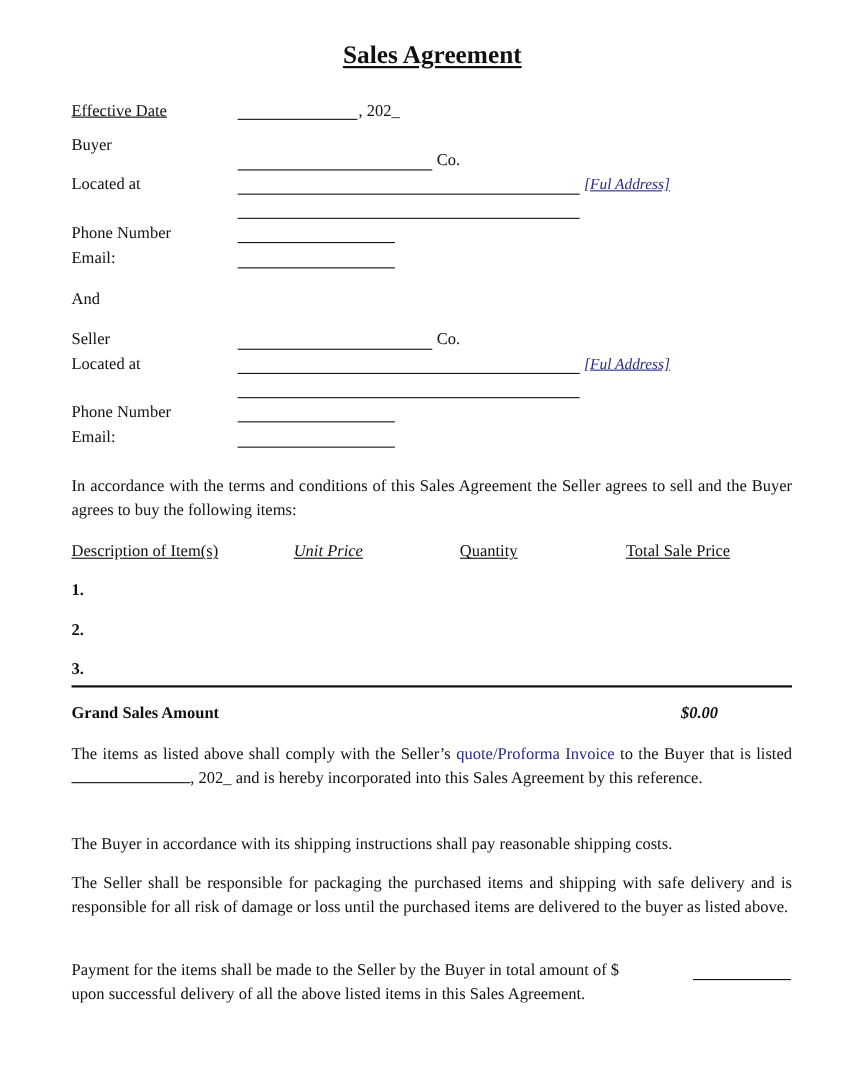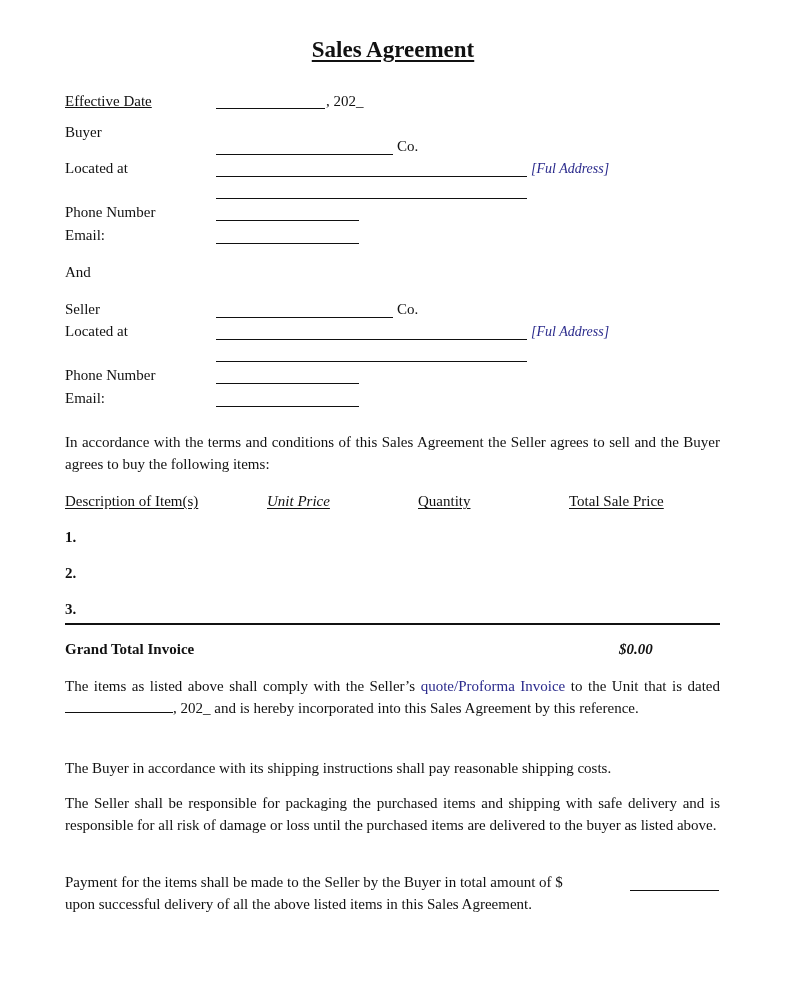--- a/index.html
+++ b/index.html
@@ -9,21 +9,21 @@
   }
   .abs { position: absolute; white-space: nowrap; }
   .title {
     left: 0; width: 786px; top: 37px; text-align: center;
     font-size: 23px; font-weight: bold; text-decoration: underline;
     text-decoration-thickness: 2px; text-underline-offset: 3px;
   }
   .label { left: 65px; }
   .line { position: absolute; border-bottom: 1px solid #111; height: 0; }
   .blue { color: #2a2a8c; }
-  .hint { color: #2a2a8c; font-style: italic; font-size: 14px; }
+  .hint { color: #2a2a8c; font-style: italic; font-size: 14px; text-decoration: underline; }
   .hdr { text-decoration: underline; text-underline-offset: 2px; }
   .bold { font-weight: bold; }
   .para {
     position: absolute; left: 65px; width: 655px; line-height: 22px;
     text-align: justify; white-space: normal;
   }
   .rule { position: absolute; left: 65px; width: 655px; top: 623px; border-top: 2px solid #111; }
   .blank-inline { display: inline-block; border-bottom: 1px solid #111; height: 14px; vertical-align: baseline; }
 </style>
 </head>
@@ -71,25 +71,25 @@
 <div class="abs hdr" style="left:267px; top:493px;font-style:italic;">Unit Price</div>
 <div class="abs hdr" style="left:418px; top:493px;">Quantity</div>
 <div class="abs hdr" style="left:569px; top:493px;">Total Sale Price</div>
 
 <div class="abs bold" style="left:65px; top:529px;">1.</div>
 <div class="abs bold" style="left:65px; top:565px;">2.</div>
 <div class="abs bold" style="left:65px; top:601px;">3.</div>
 
 <div class="rule"></div>
 
-<div class="abs bold" style="left:65px; top:641px;">Grand Total Invoice</div>
+<div class="abs bold" style="left:65px; top:641px;">Grand Sales Amount</div>
 <div class="abs bold" style="left:619px; top:641px;font-style:italic;">$0.00</div>
 
 <div class="para" style="top:675px;">
-  <span>The items as listed above shall comply with the Seller’s </span><span class="blue">quote/Proforma Invoice</span><span> to the Unit that is dated </span><span class="blank-inline" style="width:108px;"></span><span>, 202_ and is hereby incorporated into this Sales Agreement by this reference.</span>
+  <span>The items as listed above shall comply with the Seller’s </span><span class="blue">quote/Proforma Invoice</span><span> to the Buyer that is listed </span><span class="blank-inline" style="width:108px;"></span><span>, 202_ and is hereby incorporated into this Sales Agreement by this reference.</span>
 </div>
 
 <div class="para" style="top:757px;">The Buyer in accordance with its shipping instructions shall pay reasonable shipping costs.</div>
 
 <div class="para" style="top:792px;">The Seller shall be responsible for packaging the purchased items and shipping with safe delivery and is responsible for all risk of damage or loss until the purchased items are delivered to the buyer as listed above.</div>
 
 <div class="abs" style="left:65px; top:874px;">Payment for the items shall be made to the Seller by the Buyer in total amount of $</div>
 <div class="line" style="left:630px; top:890px; width:89px;"></div>
 <div class="abs" style="left:65px; top:896px;">upon successful delivery of all the above listed items in this Sales Agreement.</div>
 

